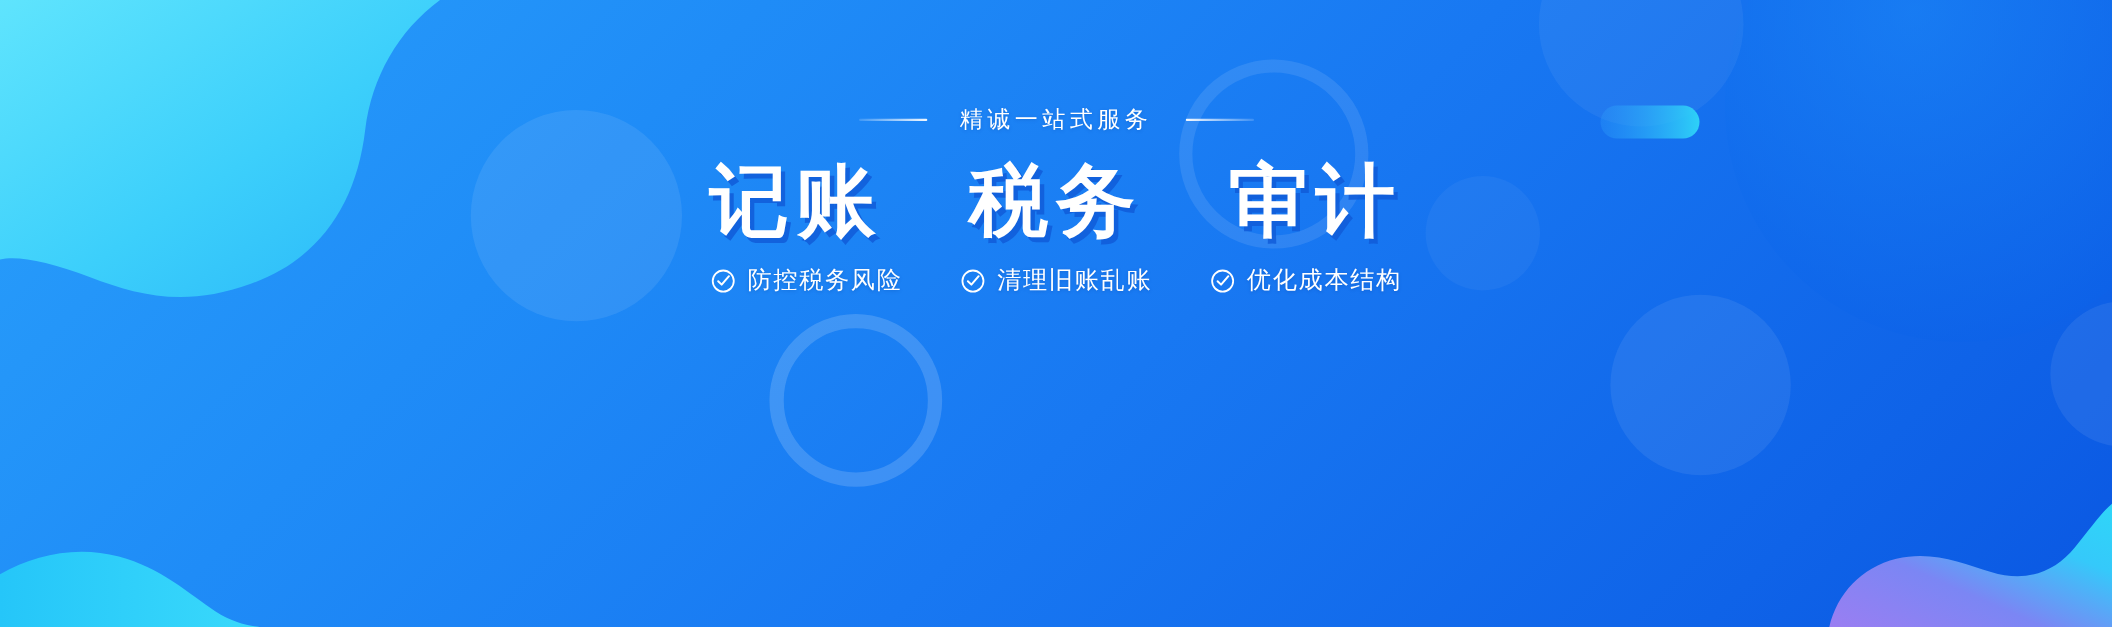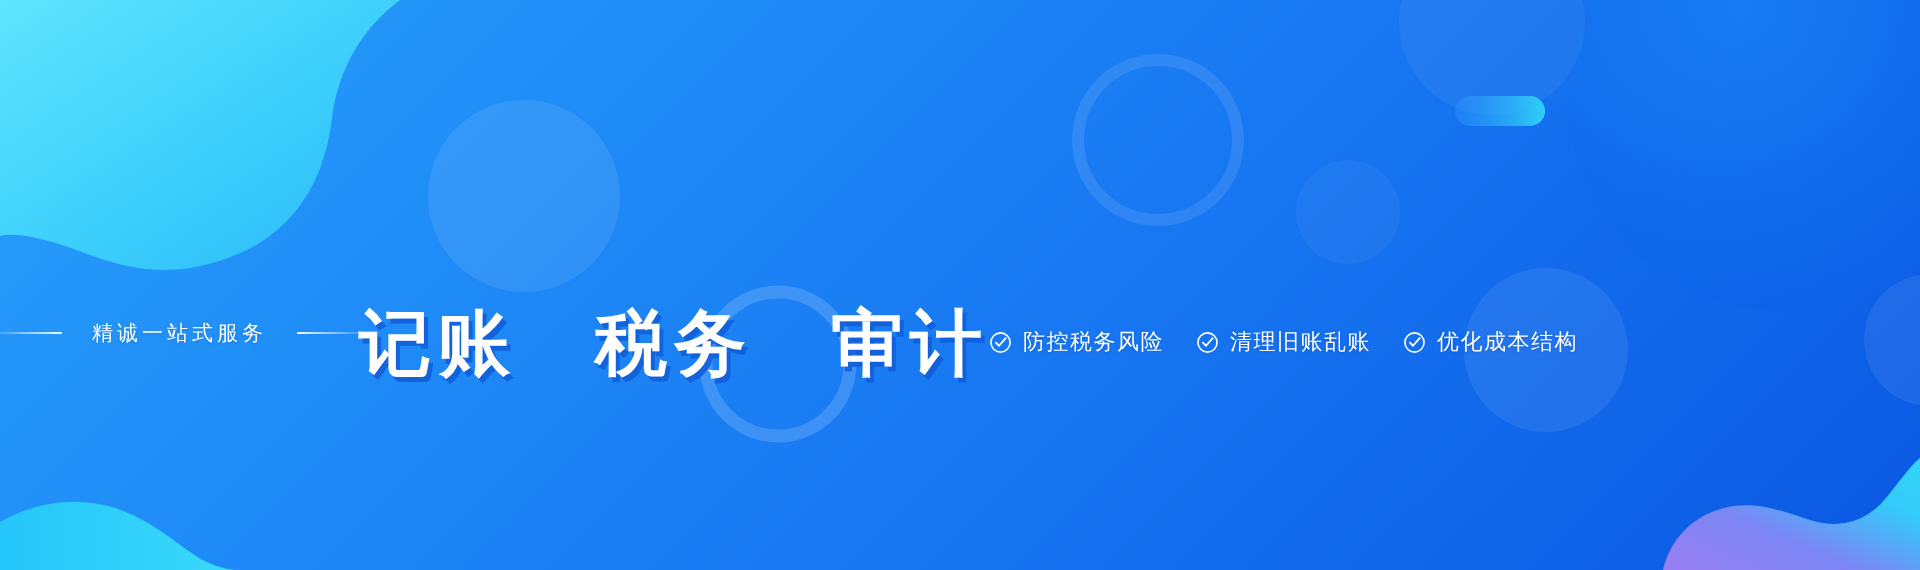--- a/index.html
+++ b/index.html
@@ -21,21 +21,21 @@
   
   .bg-layer { position:absolute; inset:0; overflow:hidden; }
   .bg-layer svg { position:absolute; top:0; left:0; width:1920px; height:570px; display:block; }
 
   
   .content {
     position:absolute;
     left:0; top:0;
     width:1920px; height:570px;
     display:flex;
-    flex-direction:row;
+    flex-direction:column;
     align-items:center;
     justify-content:flex-start;
     padding-top:96px;
     z-index:10;
   }
 
   
   .tagline-row {
     display:flex;
     align-items:center;
@@ -71,21 +71,21 @@
     text-shadow:4px 5px 0 rgba(17,92,216,0.85);
   }
   .headline .gap { display:inline-block; width:24px; }
 
   
   .features {
     margin-top:18px;
     display:flex;
     align-items:center;
     justify-content:center;
-    gap:32px;
+    gap:52px;
   }
   .feature {
     display:flex;
     align-items:center;
     gap:11px;
     white-space:nowrap;
   }
   .feature .check-icon {
     width:23px; height:23px;
     flex:0 0 23px;

